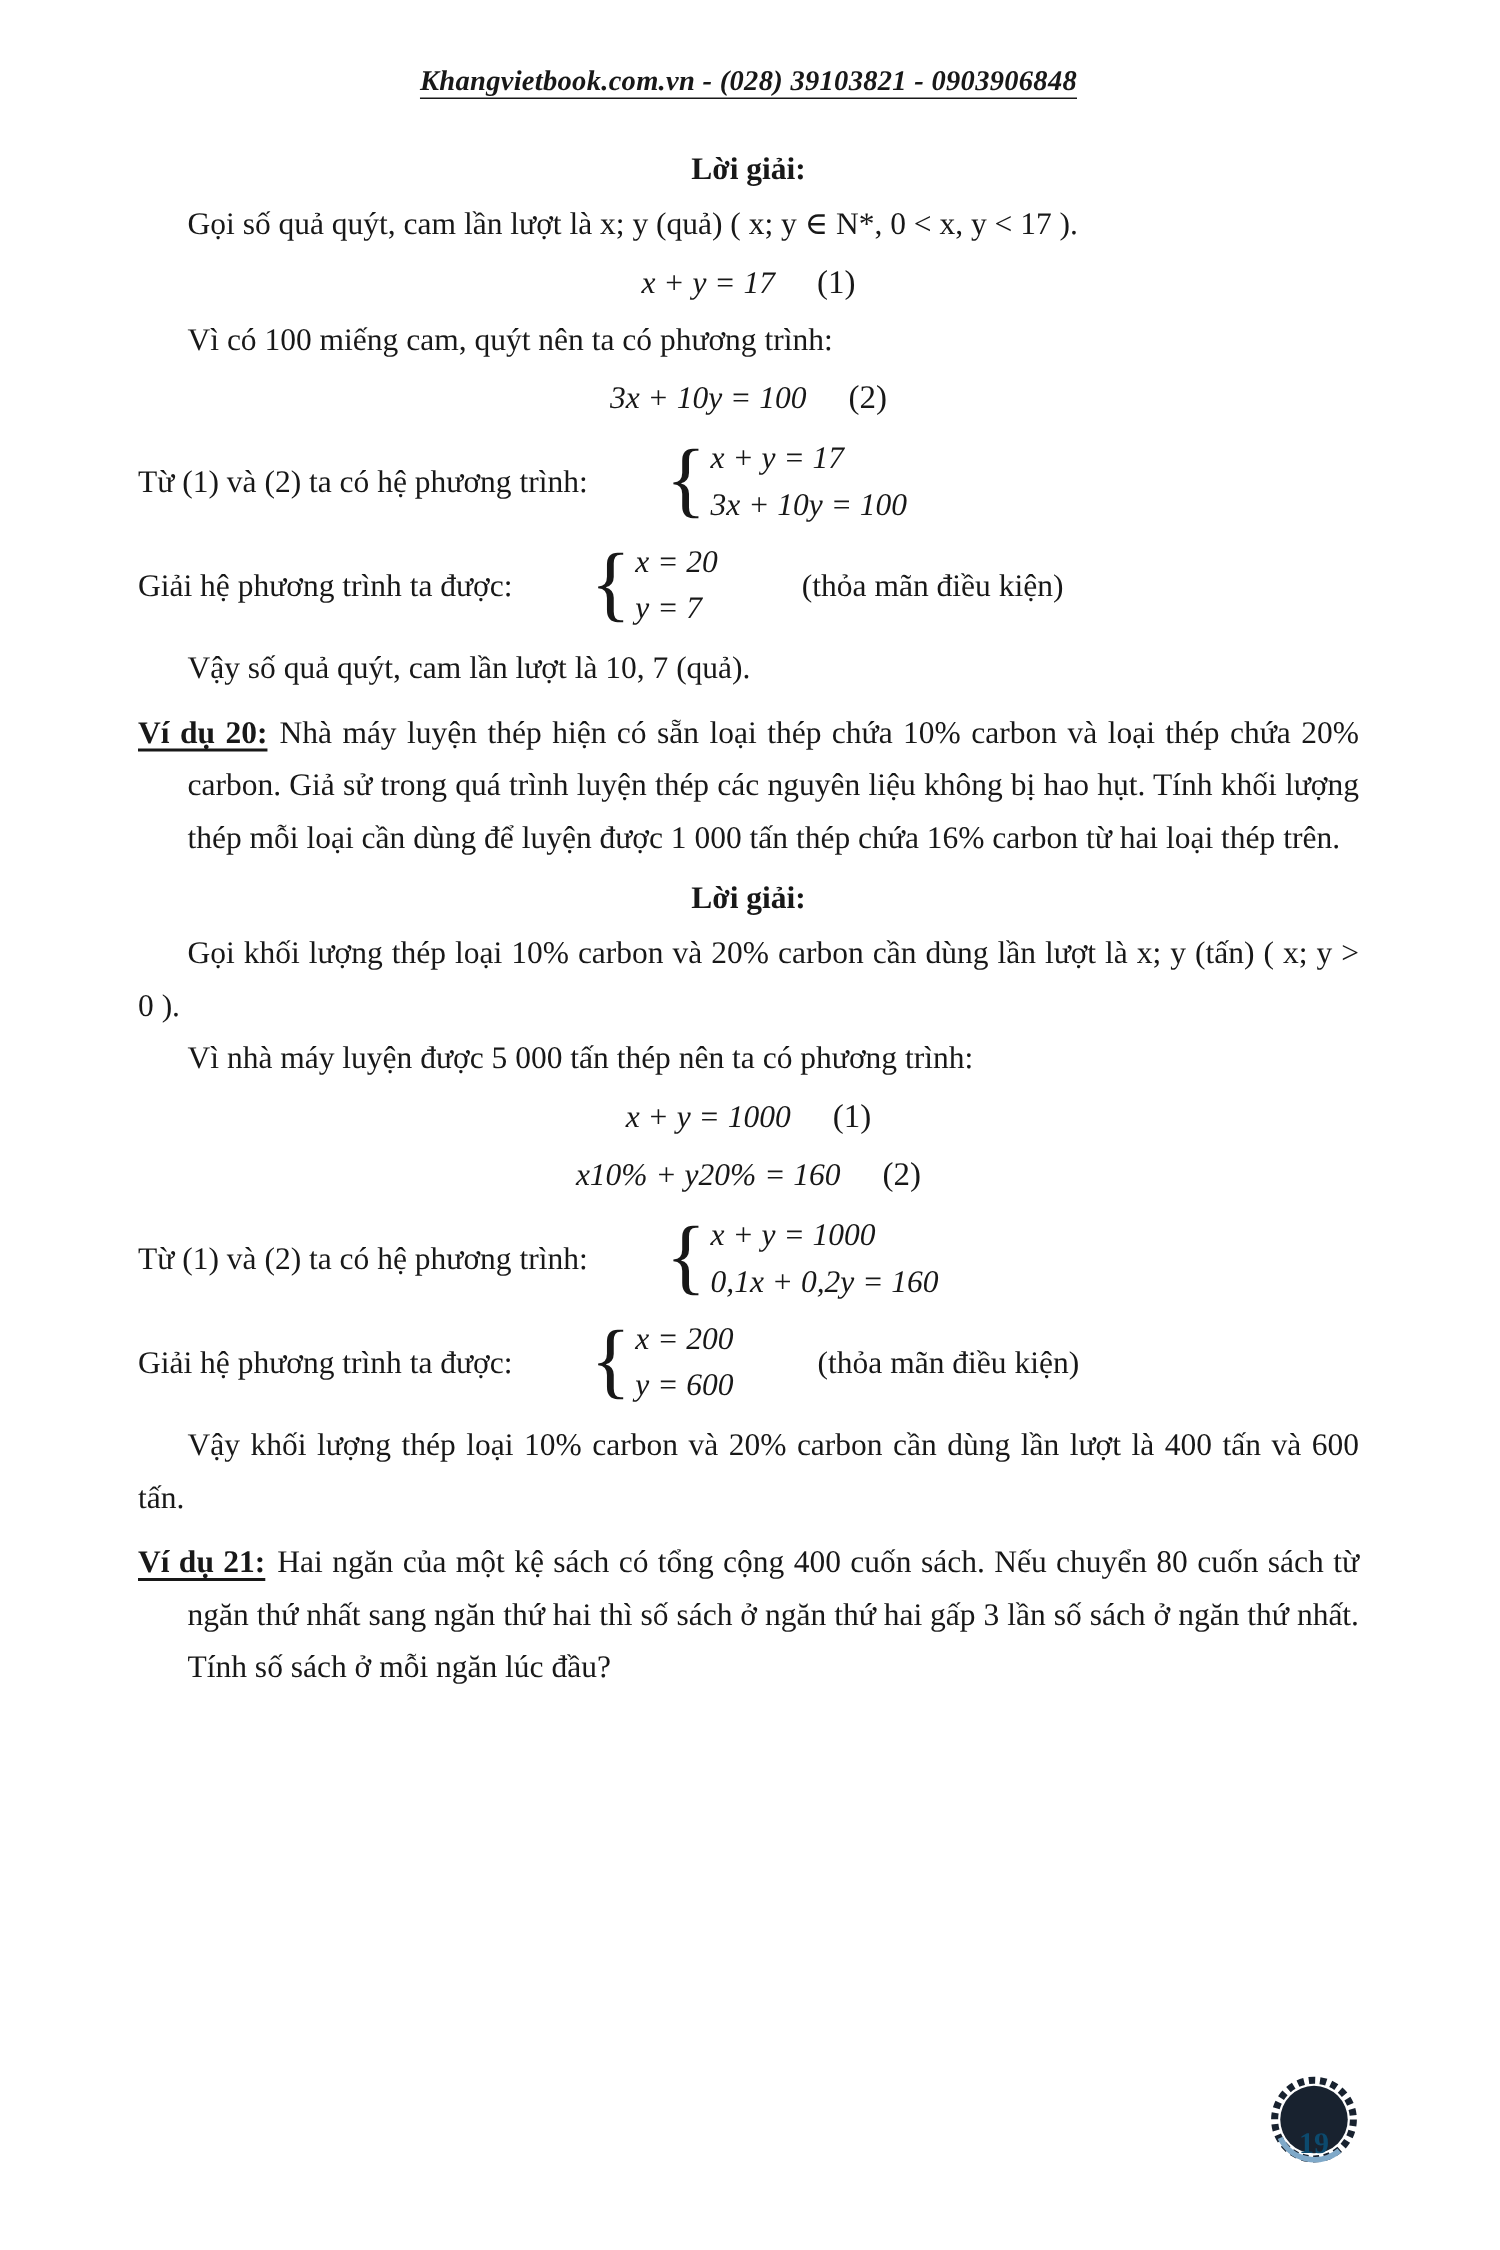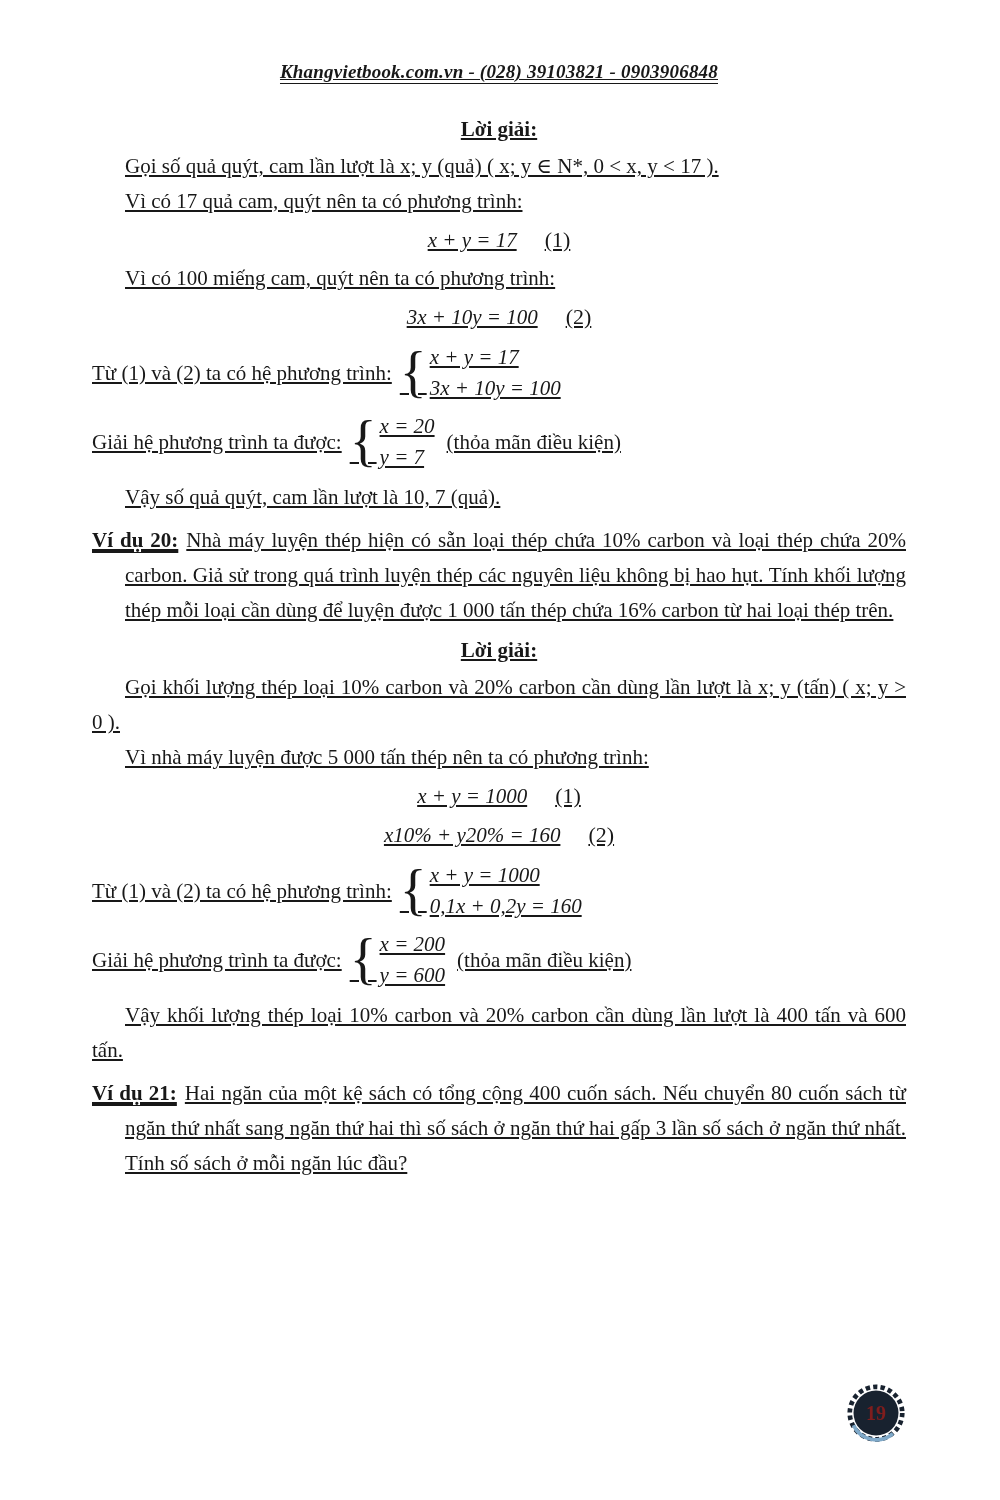--- a/index.html
+++ b/index.html
@@ -7,22 +7,21 @@
     position: relative;
     width: 1000px;
     height: 1500px;
     margin: 0 auto;
     background: #ffffff;
     font-family: "Liberation Serif", "DejaVu Serif", serif;
     color: #181818;
     overflow: hidden;
   }
   .content {
-    padding: 61px 94px 0 92px;
-    text-decoration: underline;
+    padding: 44px 94px 0 92px;
   }
   .header {
     text-align: center;
     margin-bottom: 30px;
   }
   .header-text {
     font-size: 19px;
     font-weight: bold;
     font-style: italic;
     text-decoration: underline;
@@ -60,20 +59,21 @@
     margin: 3px 0;
   }
   .math { font-style: italic; }
   .eq-label { font-style: normal; font-size: 22px; }
   .sys-row {
     display: flex;
     align-items: center;
     font-size: 21px;
     line-height: 35px;
     margin: 7px 0;
+    gap: 44px;
   }
   .sys-lead { margin-right: 8px; }
   .system { display: inline-flex; align-items: center; }
   .brace {
     display: inline-block;
     line-height: 1;
     margin-right: 3px;
     transform: translateY(-1px);
   }
   .brace::before {
@@ -106,46 +106,45 @@
   .page-badge {
     position: absolute;
     left: 846px;
     top: 1384px;
     width: 60px;
     height: 60px;
   }
   .page-badge svg { display: block; }
   .page-badge .num {
     position: absolute;
-    left: 0; top: 0;
+    left: 0; top: 16px;
     width: 60px; height: 58px;
     display: flex;
     align-items: center;
     justify-content: center;
-    color: #7f1d1d;
+    color: #0c4a6e;
     font-weight: bold;
     font-size: 20px;
     font-family: "Liberation Serif", "DejaVu Serif", serif;
   }
 </style>
 </head>
 <body>
 
 <div class="page">
   <div class="content">
 
     <div class="header">
       <span class="header-text">Khangvietbook.com.vn - (028) 39103821 - 0903906848</span>
     </div>
 
 
     <div class="solution-heading">Lời giải:</div>
 
     <p class="body indent">Gọi số quả quýt, cam lần lượt là x; y (quả) ( x; y ∈ N*, 0 &lt; x, y &lt; 17 ).</p>
-    <p class="body indent">Vì có 17 quả cam, quýt nên ta có phương trình:</p>
 
     <div class="eq-row">
       <span class="math">x + y = 17</span>
       <span class="eq-label">(1)</span>
     </div>
 
     <p class="body indent">Vì có 100 miếng cam, quýt nên ta có phương trình:</p>
 
     <div class="eq-row">
       <span class="math">3x + 10y = 100</span>

